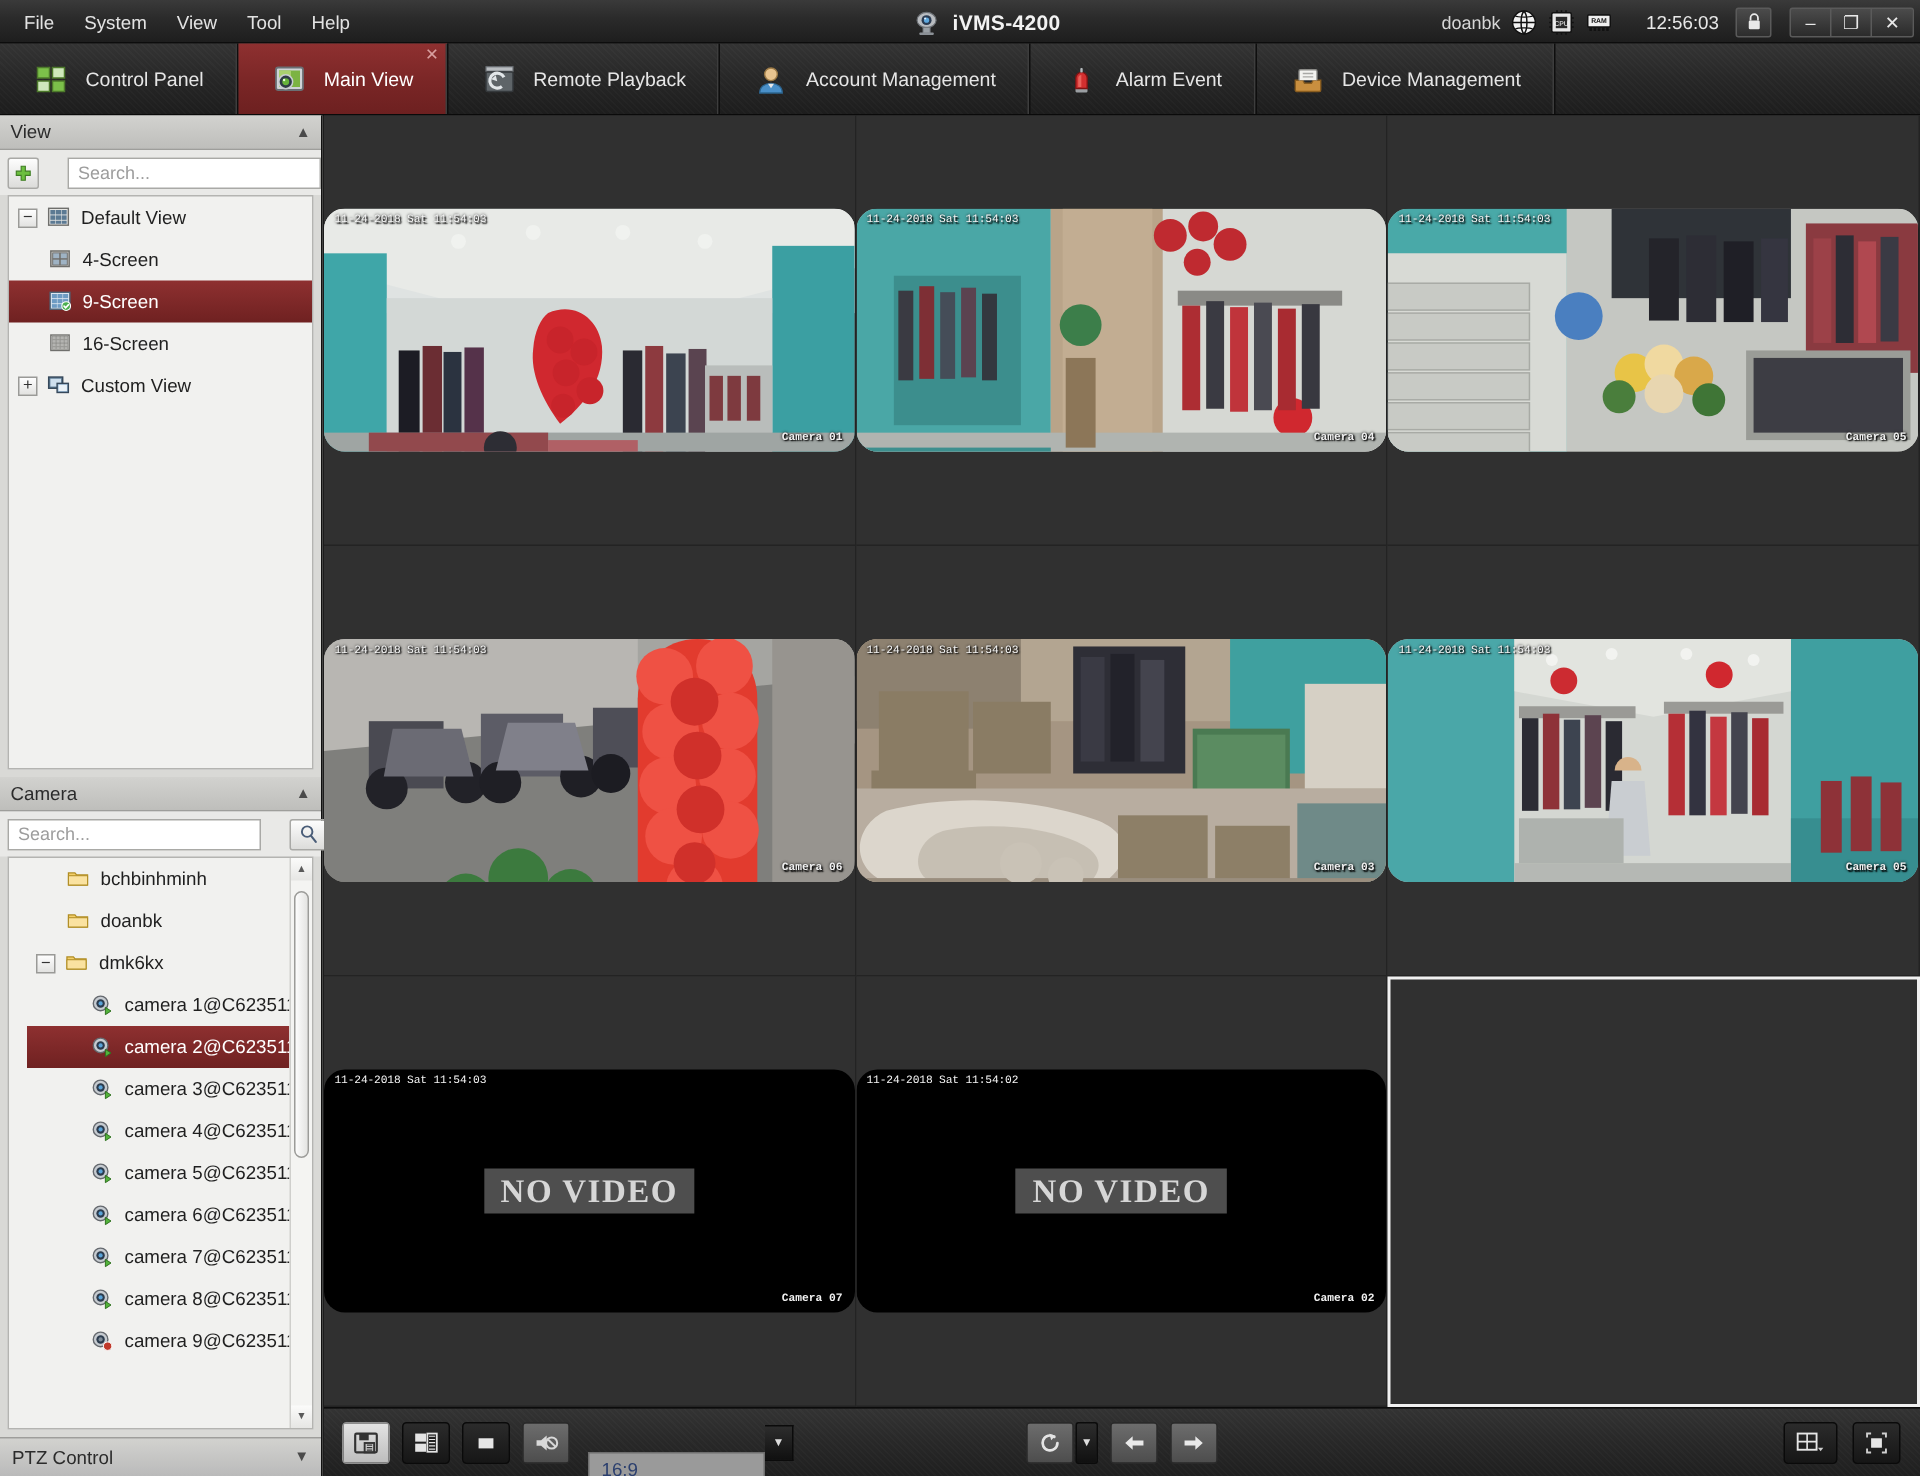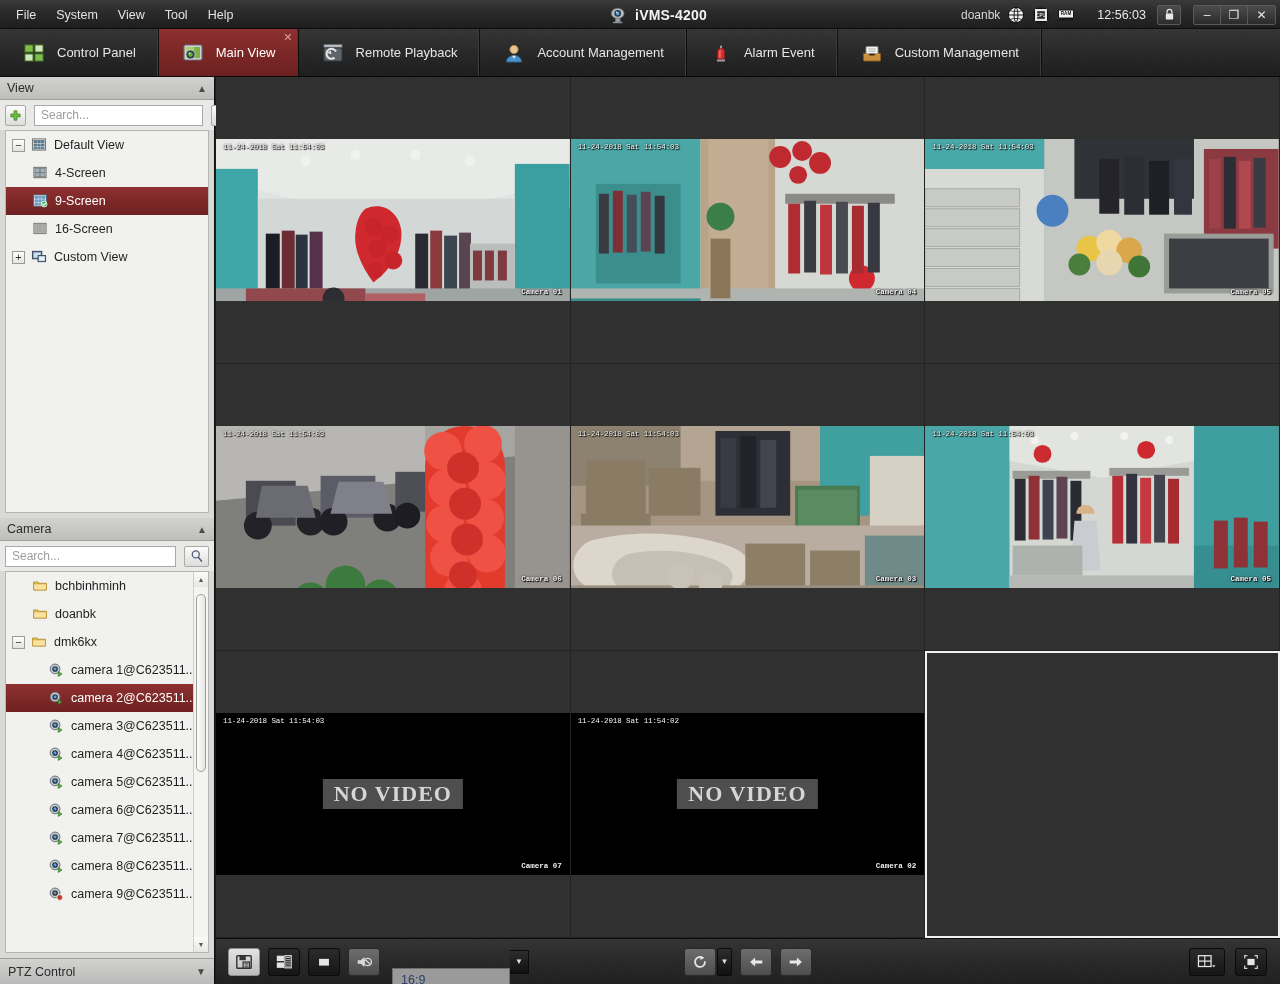--- a/index.html
+++ b/index.html
@@ -91,21 +91,21 @@
   .panel-header {
     height: 23px; flex: 0 0 23px;
     background: linear-gradient(to bottom, #d2d2cf 0%, #bebebb 100%);
     border-bottom: 1px solid #9e9e9b;
     display: flex; align-items: center; justify-content: space-between;
     padding: 0 7px; cursor: pointer;
   }
   .panel-title { font-size: 12.5px; color: #2b2b2b; }
   .chev { font-size: 10px; color: #4a4a4a; }
   .search-row {
-    height: 30px; flex: 0 0 30px; display: flex; align-items: center; gap: 8px;
+    height: 30px; flex: 0 0 30px; display: flex; align-items: center; gap: 19px;
     padding: 0 5px; background: #e9e9e7;
   }
   .addbtn {
     width: 21px; height: 21px; flex: 0 0 21px;
     background: linear-gradient(to bottom,#fdfdfd,#dcdcda);
     border: 1px solid #a9a9a6; border-radius: 2px;
     display: flex; align-items: center; justify-content: center; cursor: pointer;
   }
   .search-input {
     flex: 1 1 auto; height: 21px; border: 1px solid #a9a9a6; background: #fff;
@@ -174,21 +174,21 @@
   }
   .cell {
     position: relative; background: #303030; overflow: hidden;
     border-right: 1px solid #232323; border-bottom: 1px solid #232323;
     display: flex; align-items: center; justify-content: center;
     cursor: pointer;
   }
   .cell.selected { outline: 2px solid #f0f0f0; outline-offset: -2px; z-index: 3; }
   .video {
     position: relative; width: 100%; height: 56.4%;
-    overflow: hidden; background: #000;
+    overflow: hidden; background: #000; border-radius: 14px;
   }
   .osd-time {
     position: absolute; left: 7px; top: 4px; z-index: 4;
     font-family: "Liberation Mono", monospace; font-size: 7.5px;
     color: #f4f4f4; letter-spacing: -0.1px; white-space: nowrap;
     text-shadow: 0 0 2px #000, 1px 1px 1px #000;
   }
   .osd-cam {
     position: absolute; right: 8px; bottom: 5px; z-index: 4;
     font-family: "Liberation Mono", monospace; font-size: 7.5px;
@@ -393,21 +393,21 @@
   </div>
 
   <div class="tab">
     <span class="tab-ico">
       <svg viewBox="0 0 24 22" width="24" height="22">
         <path d="M3.5 11.5h5l1.2 2h4.6l1.2-2h5V18a1 1 0 01-1 1h-15a1 1 0 01-1-1z" fill="#c98f3f" stroke="#8a5d1f" stroke-width=".9"></path>
         <path d="M6 11.5V5.5a1 1 0 011-1h10a1 1 0 011 1v6" fill="#f2f2ef" stroke="#8a8a87" stroke-width=".9"></path>
         <path d="M8.5 7h7M8.5 9.2h7" stroke="#a8a8a5" stroke-width=".9"></path>
       </svg>
     </span>
-    <span class="tab-label">Custom Management</span>
+    <span class="tab-label">Device Management</span>
   </div>
 </div>
 
 <div id="sidebar">
 
   <div class="panel-header">
     <span class="panel-title">View</span>
     <span class="chev">▲</span>
   </div>
 
@@ -539,21 +539,21 @@
     <input class="search-input" type="text" placeholder="Search..." style="">
     <div class="searchbtn">
       <svg viewBox="0 0 16 16" width="14" height="14">
         <circle cx="6.6" cy="6.2" r="4" fill="none" stroke="#4a5d78" stroke-width="1.5"></circle>
         <path d="M9.6 9.4l3.6 4.6" stroke="#4a5d78" stroke-width="1.6" fill="none" stroke-linecap="round"></path>
       </svg>
     </div>
   </div>
 
   <div class="tree-box">
-    <div class="tree-scroll" style="right:15px;">
+    <div class="tree-scroll" style="right:15px;padding-left:12px;">
 
       <div class="tree-row indent-1">
         <span class="tw-ico">
           <svg viewBox="0 0 16 16" width="16" height="15">
               <path d="M1.2 4.2h4.6l1.2 1.4h7.8v7.2H1.2z" fill="#f3cf6a" stroke="#b08c22" stroke-width=".9"></path>
               <path d="M1.2 6.2h13.6v6.6H1.2z" fill="#fae2a0" stroke="#b08c22" stroke-width=".7"></path>
             </svg>
         </span>
         <span class="tw-label">bchbinhminh</span>
       </div>

